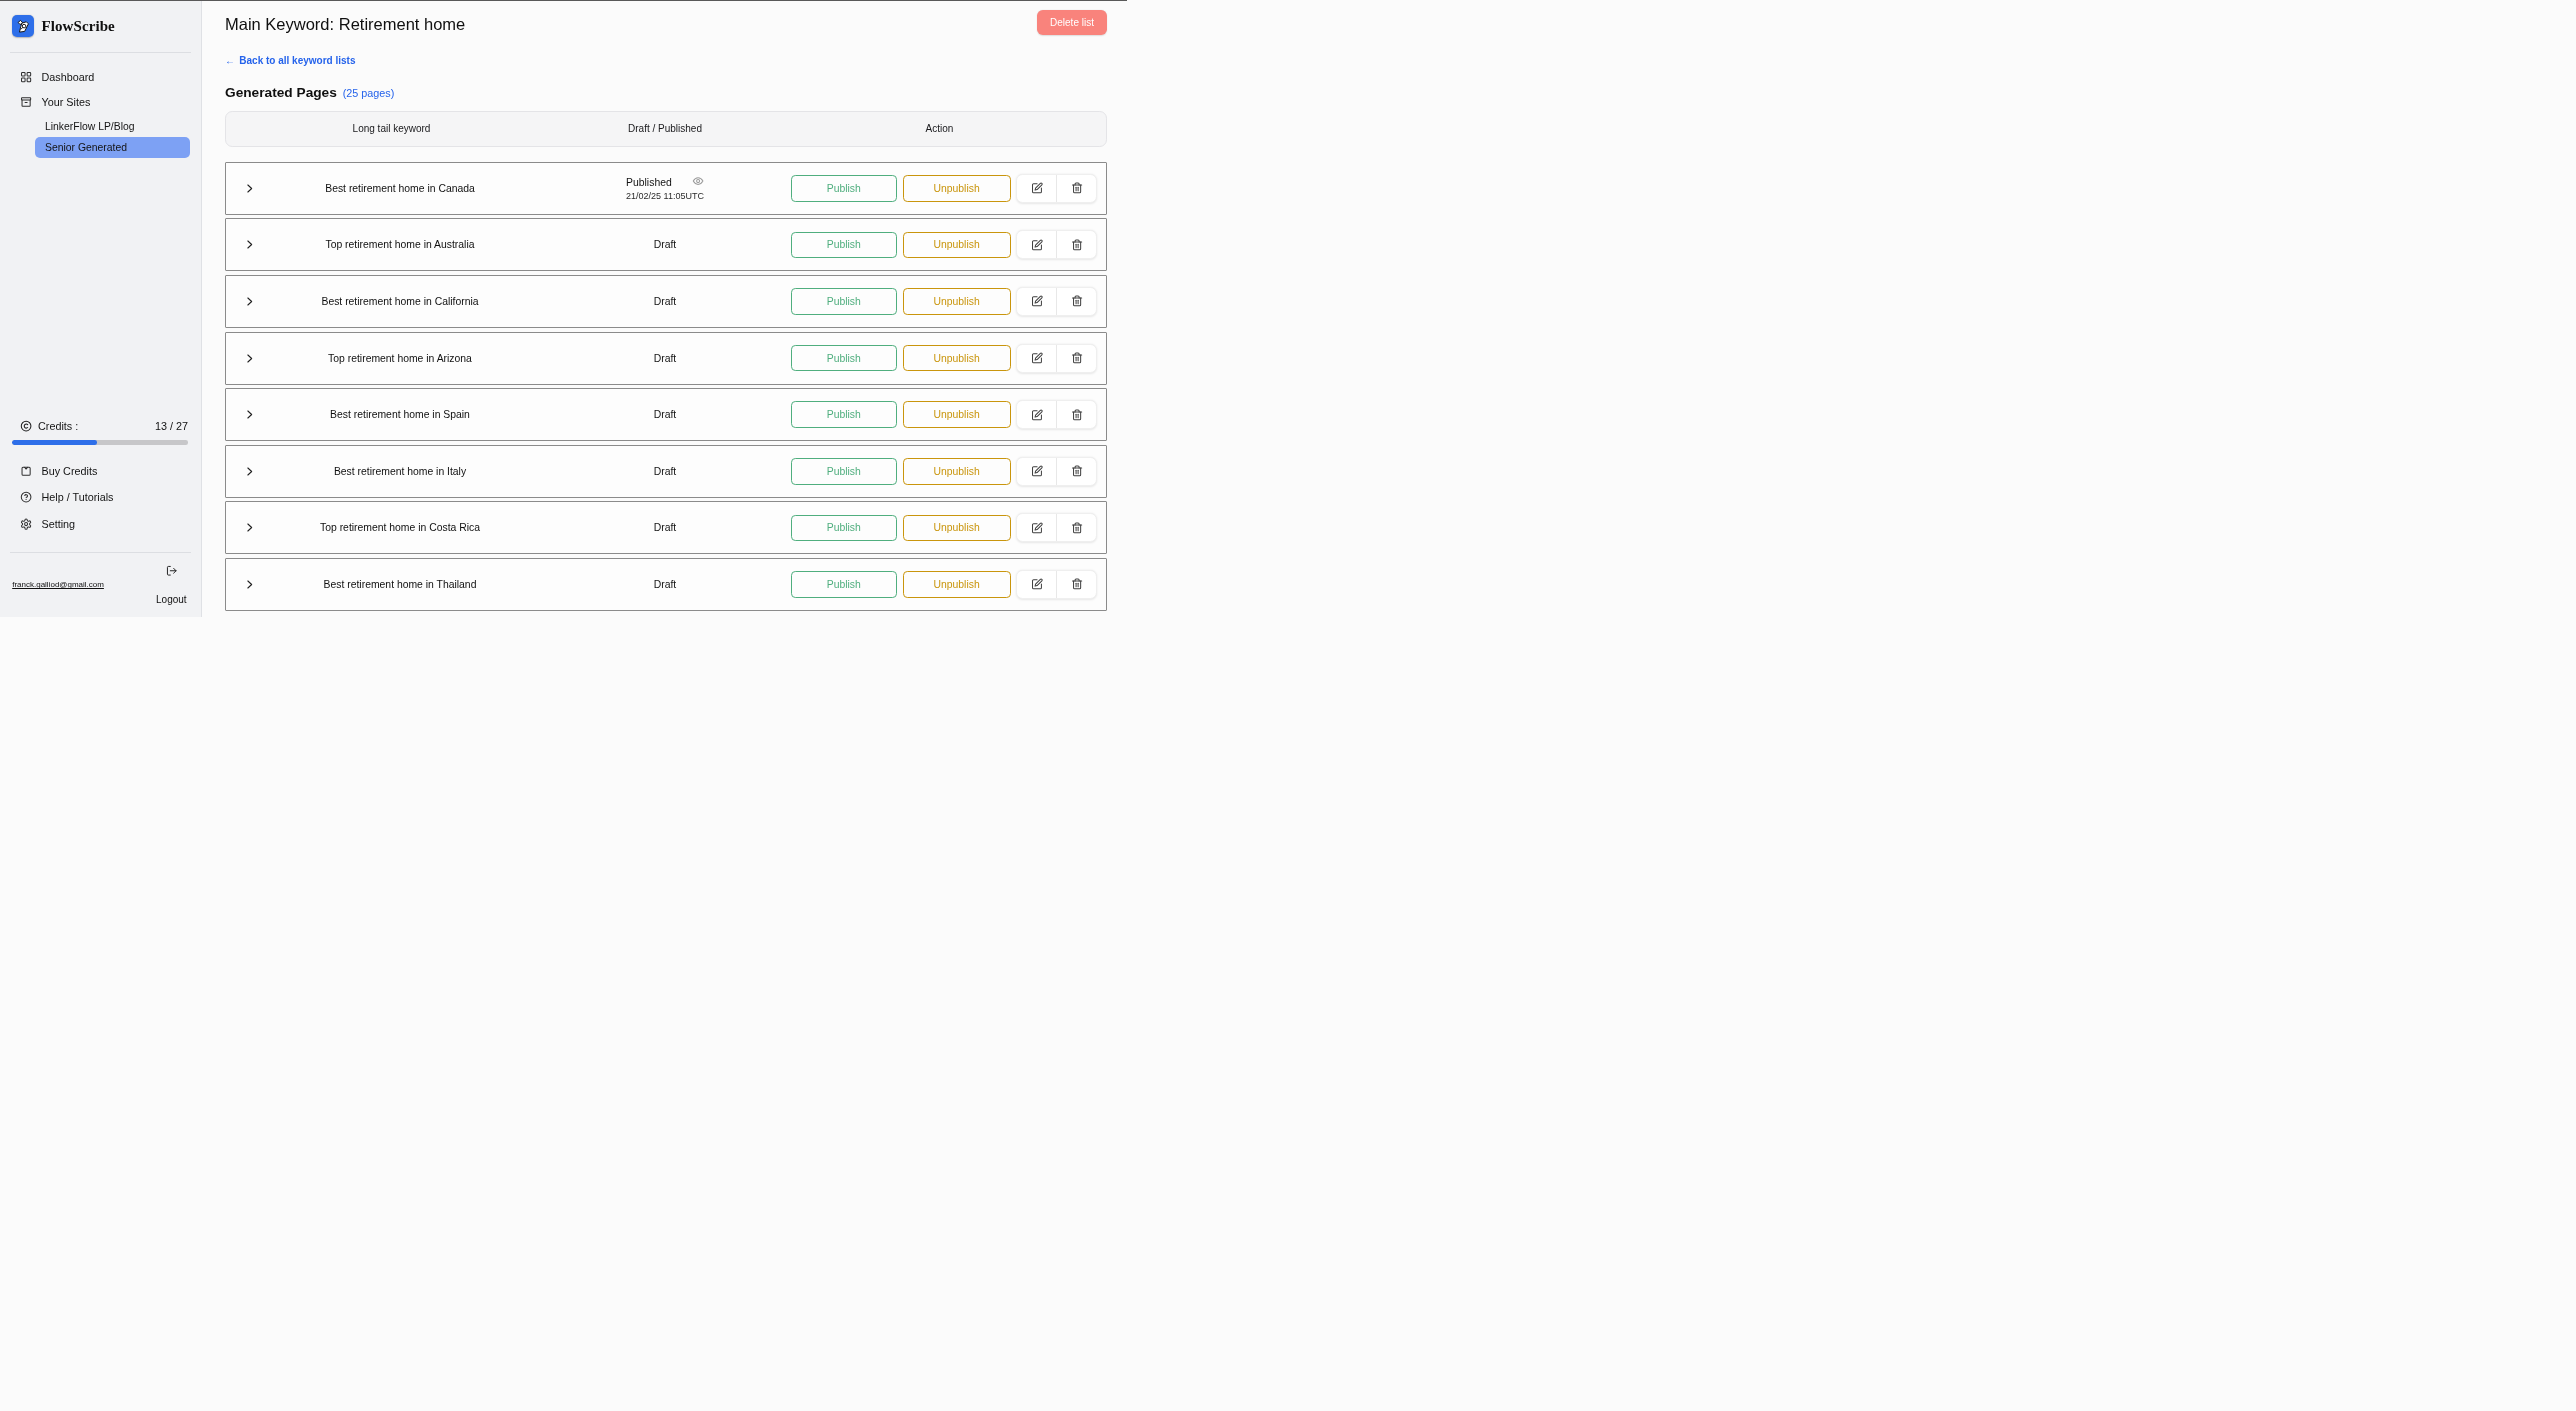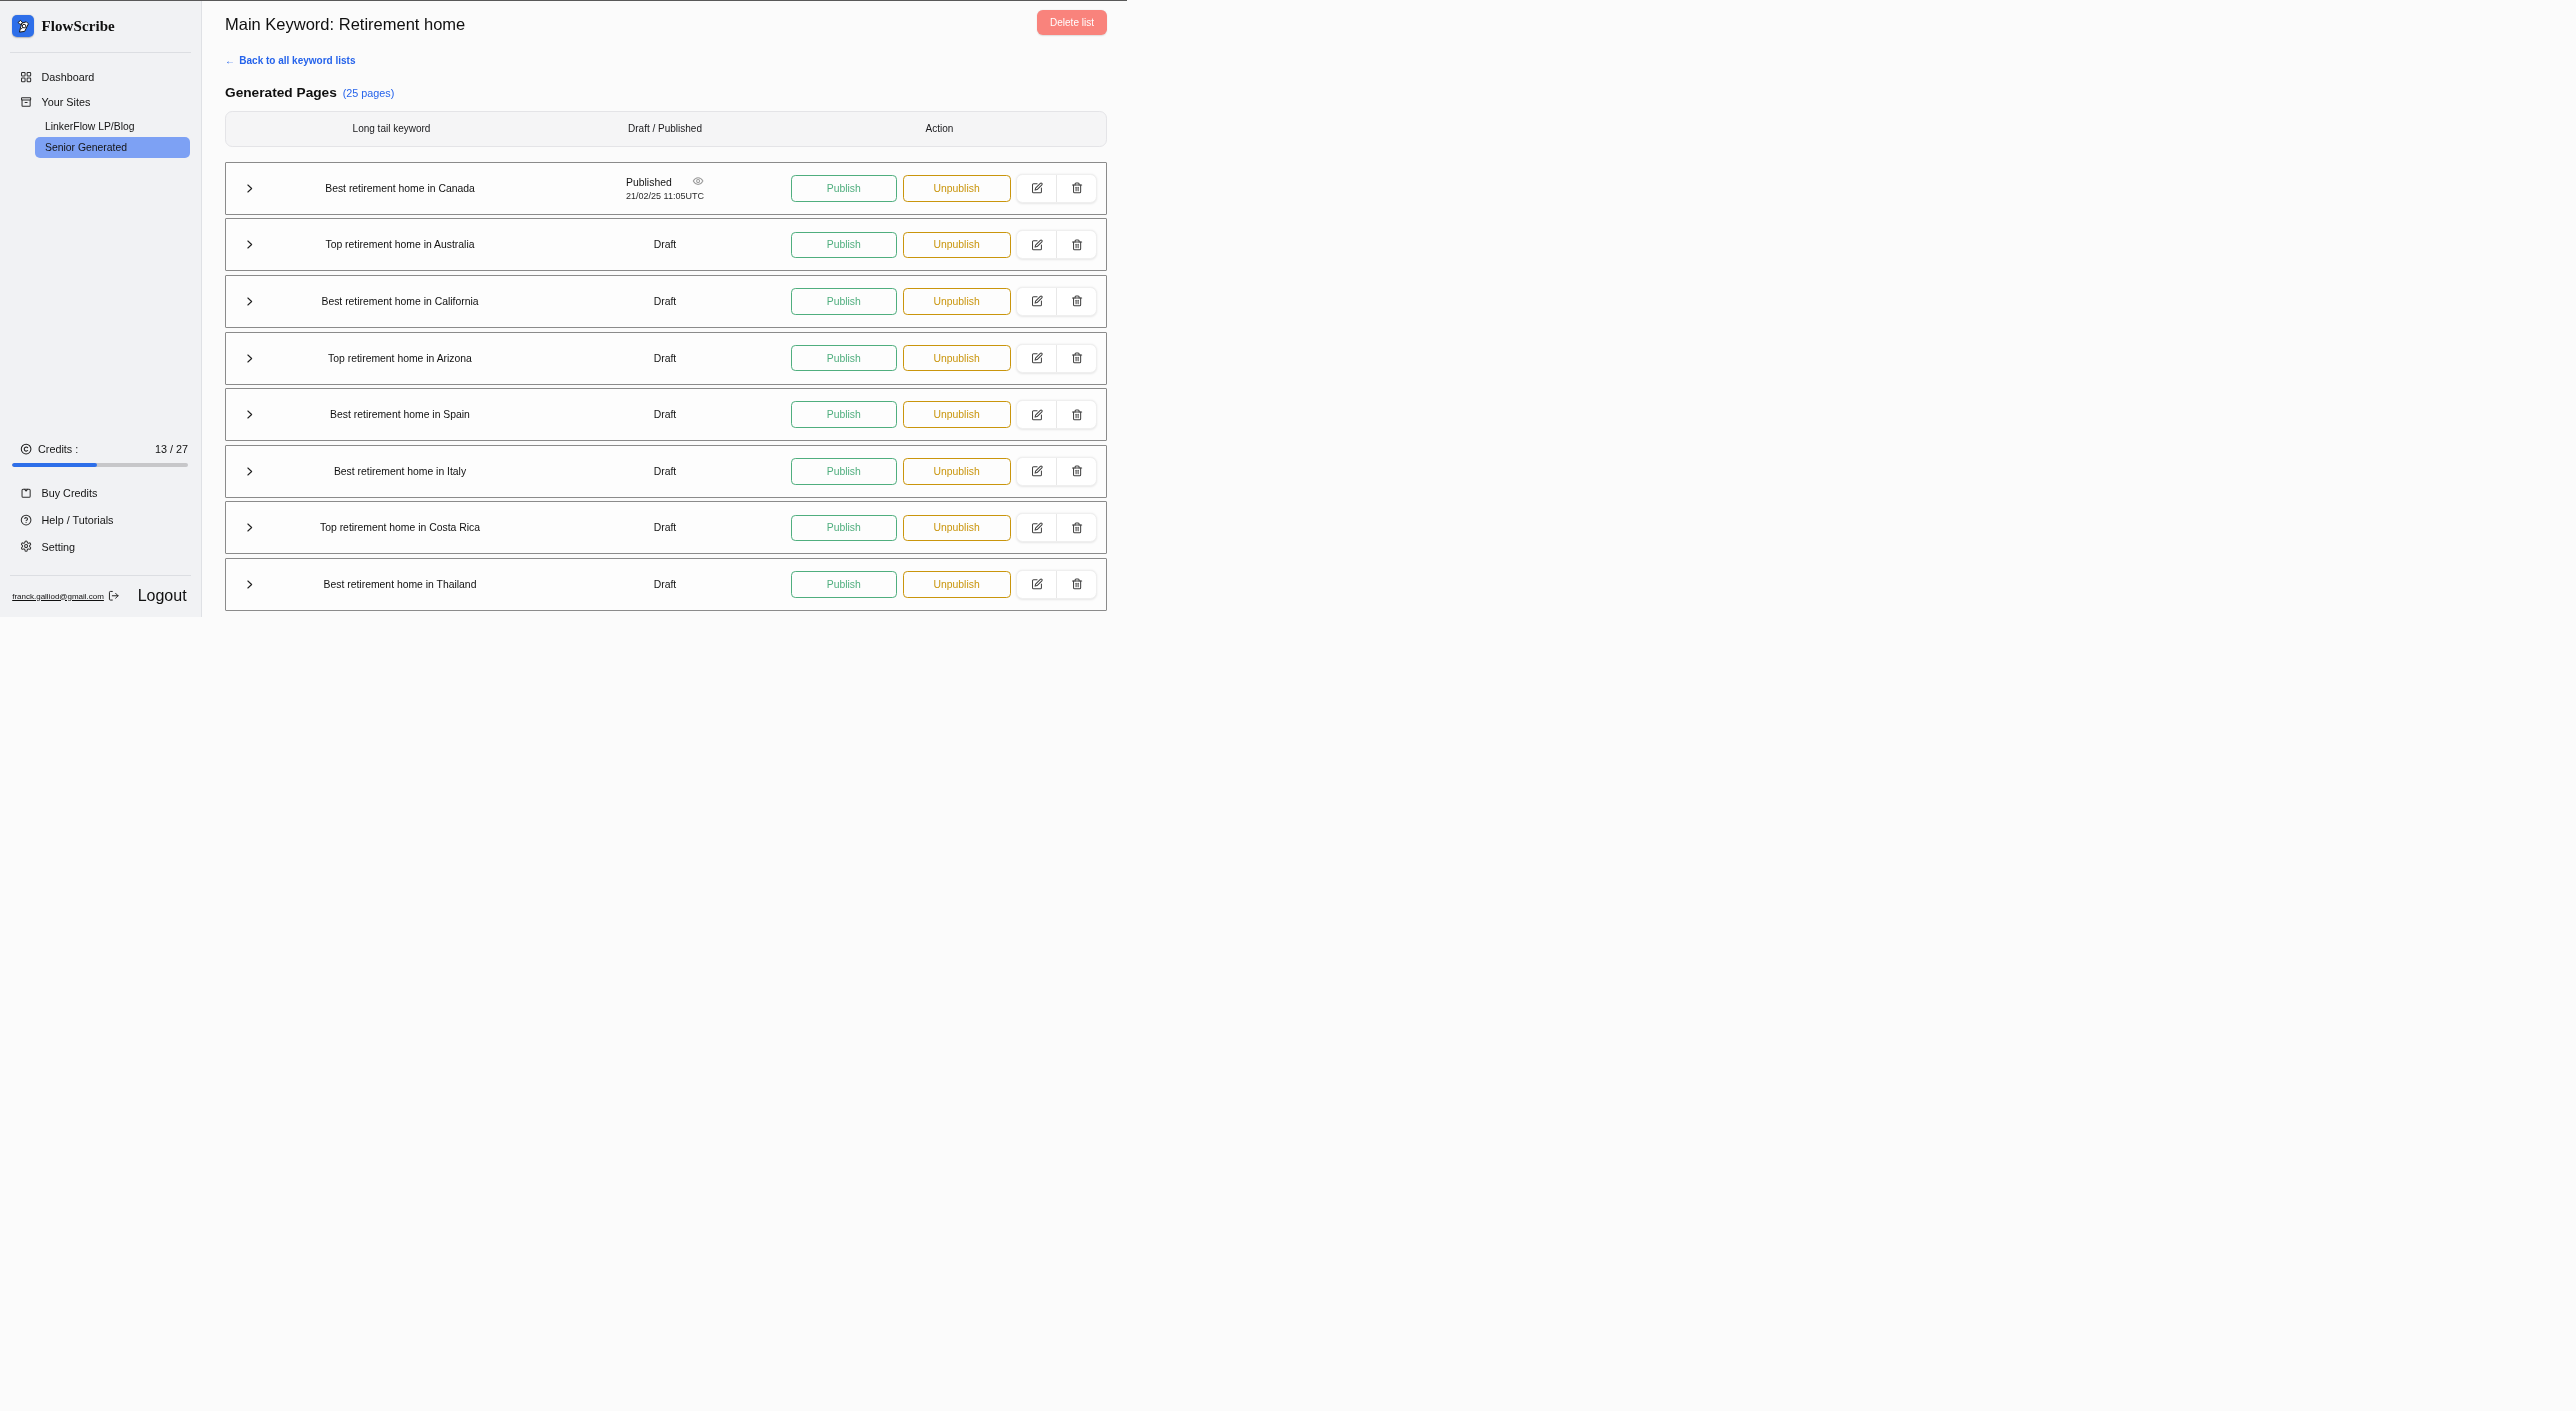--- a/index.html
+++ b/index.html
@@ -63,21 +63,21 @@
     height:4.3px;border-radius:2.2px;background:#C7C7C9;
     margin:8px 13px 13px 12.2px;overflow:hidden;
   }
   .progress-fill{height:100%;border-radius:2.2px;background:var(--accent);}
   .menu .nav-item{padding-top:7.2px;padding-bottom:7.2px;}
   .footer-row{
     display:flex;align-items:center;justify-content:space-between;
     padding:11.5px 14.4px 0 12.2px;
   }
   .footer-email{font-size:8px;color:#101010;text-decoration:underline;}
-  .logout{display:flex;align-items:center;gap:18px;font-size:16px;color:#101010;cursor:pointer;}
+  .logout{display:flex;align-items:center;gap:18px;font-size:10px;color:#101010;cursor:pointer;flex-direction:column;}
   .logout svg{width:11.5px;height:11.5px;stroke:#1b1b1b;}
 
   
   .main{flex:1;padding:9.3px 20px 0 23px;overflow:hidden;}
   .main-header{display:flex;justify-content:space-between;align-items:flex-start;}
   .page-title{font-size:16.5px;font-weight:400;color:#101010;padding-top:5px;}
   .page-title b{font-weight:400;}
   .delete-btn{
     background:var(--danger);color:#fff;border:none;border-radius:5.8px;
     width:70px;height:25px;font-size:10px;font-weight:500;cursor:pointer;

